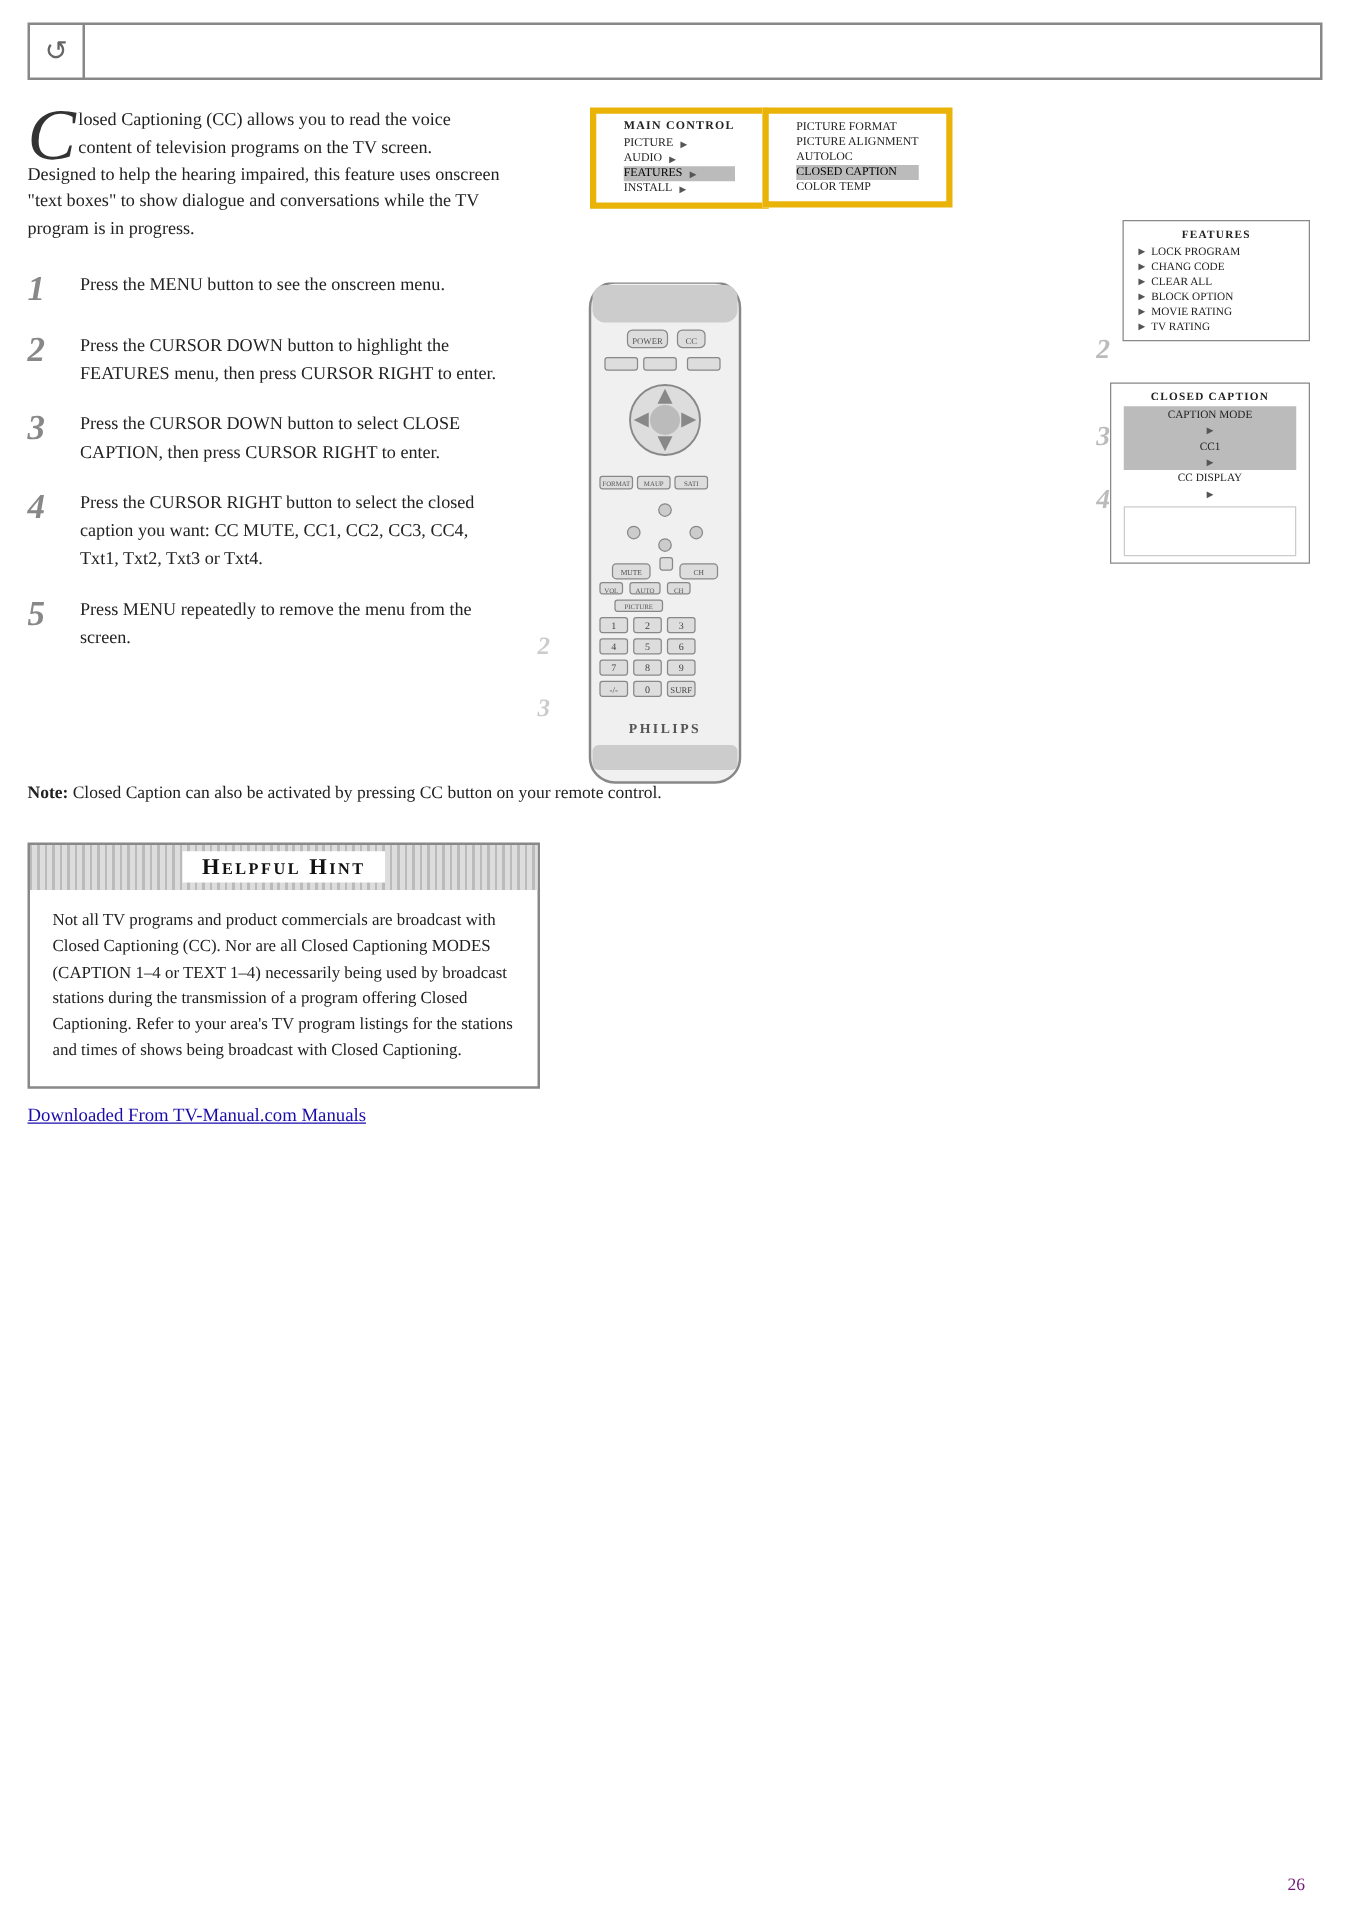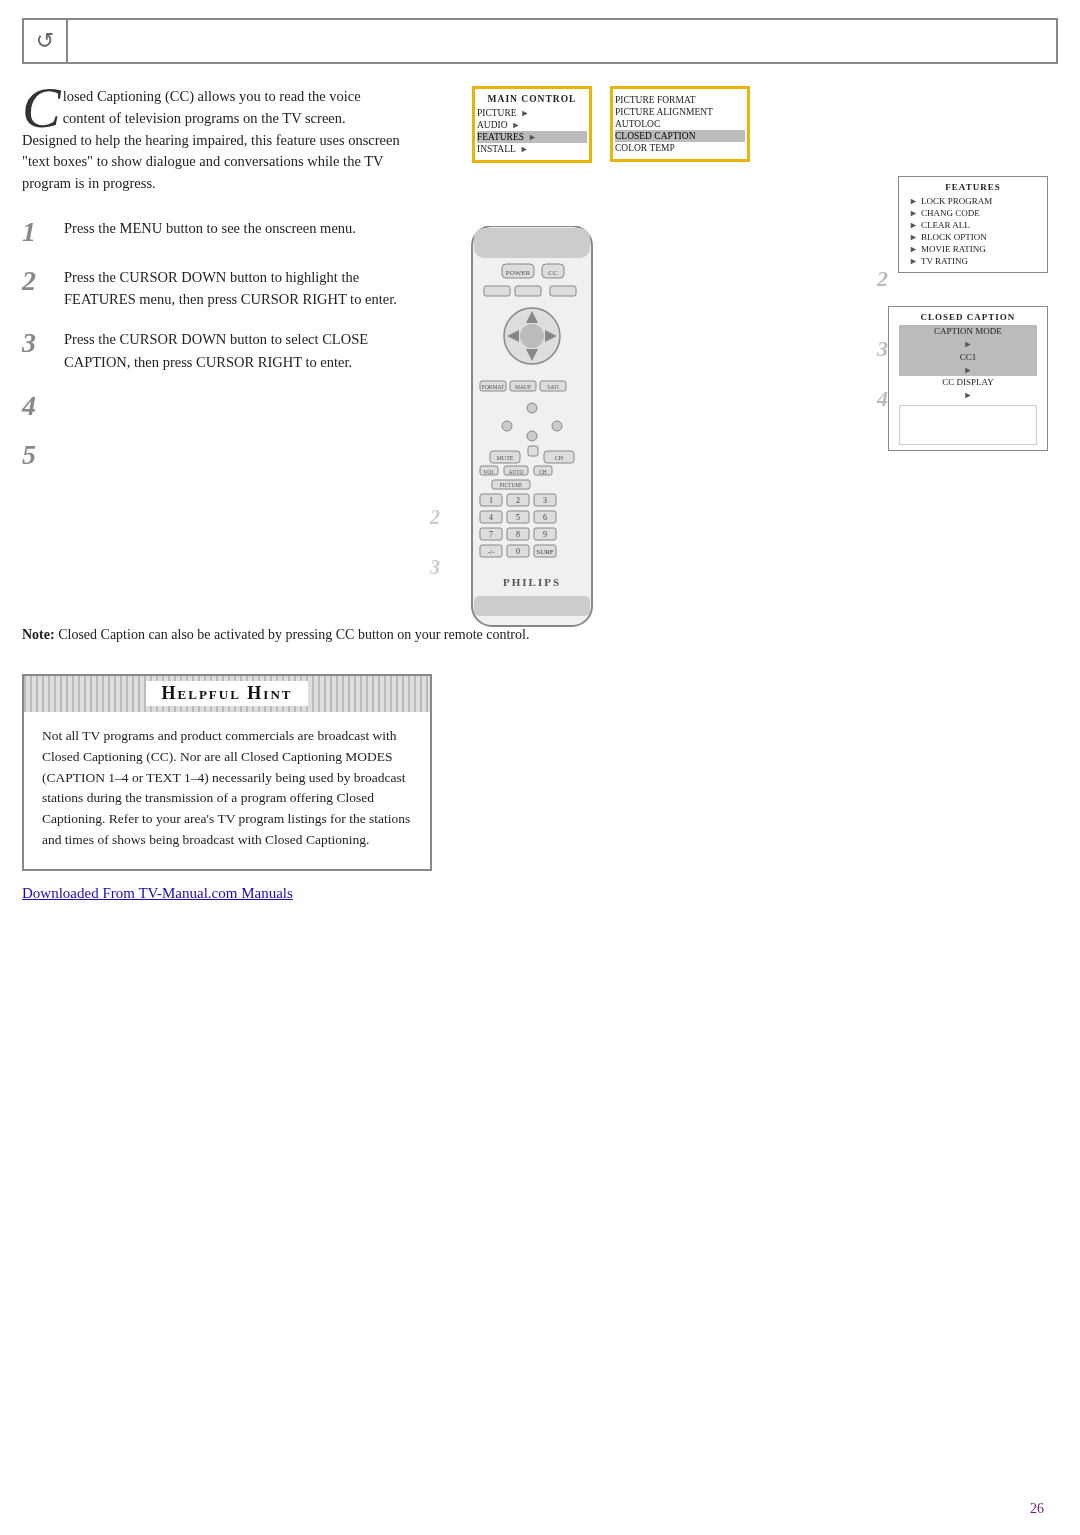--- a/index.html
+++ b/index.html
@@ -108,22 +108,22 @@
     }
 
     
     .remote-area {
       position: relative;
       width: 100%;
       height: 520px;
     }
 
     .menu-box {
-      border: 3px solid #eab308;
-      padding: 5px 2px;
+      border: 5px solid #eab308;
+      padding: 5px 22px;
       font-size: 10px;
       background: #fff;
       min-width: 140px;
     }
     .menu-box-title {
       font-weight: bold;
       font-size: 9.5px;
       letter-spacing: 1px;
       margin-bottom: 3px;
       text-align: center;
@@ -301,24 +301,26 @@
         <span class="step-text">Press the CURSOR DOWN button to highlight the FEATURES menu, then press CURSOR RIGHT to enter.</span>
       </div>
 
       <div class="step-item">
         <span class="step-num">3</span>
         <span class="step-text">Press the CURSOR DOWN button to select CLOSE CAPTION, then press CURSOR RIGHT to enter.</span>
       </div>
 
       <div class="step-item">
         <span class="step-num">4</span>
+        <span class="step-text">Press the CURSOR RIGHT button to select the closed caption you want: CC MUTE, CC1, CC2, CC3, CC4, Txt1, Txt2, Txt3 or Txt4.</span>
       </div>
 
       <div class="step-item">
         <span class="step-num">5</span>
+        <span class="step-text">Press MENU repeatedly to remove the menu from the screen.</span>
       </div>
 
     </div>
   </div>
 
   <div class="right-col">
     <div class="remote-area">
 
       <div style="position:absolute; top:0; left:50px;">
         <div class="menu-box" style="min-width:120px;">

